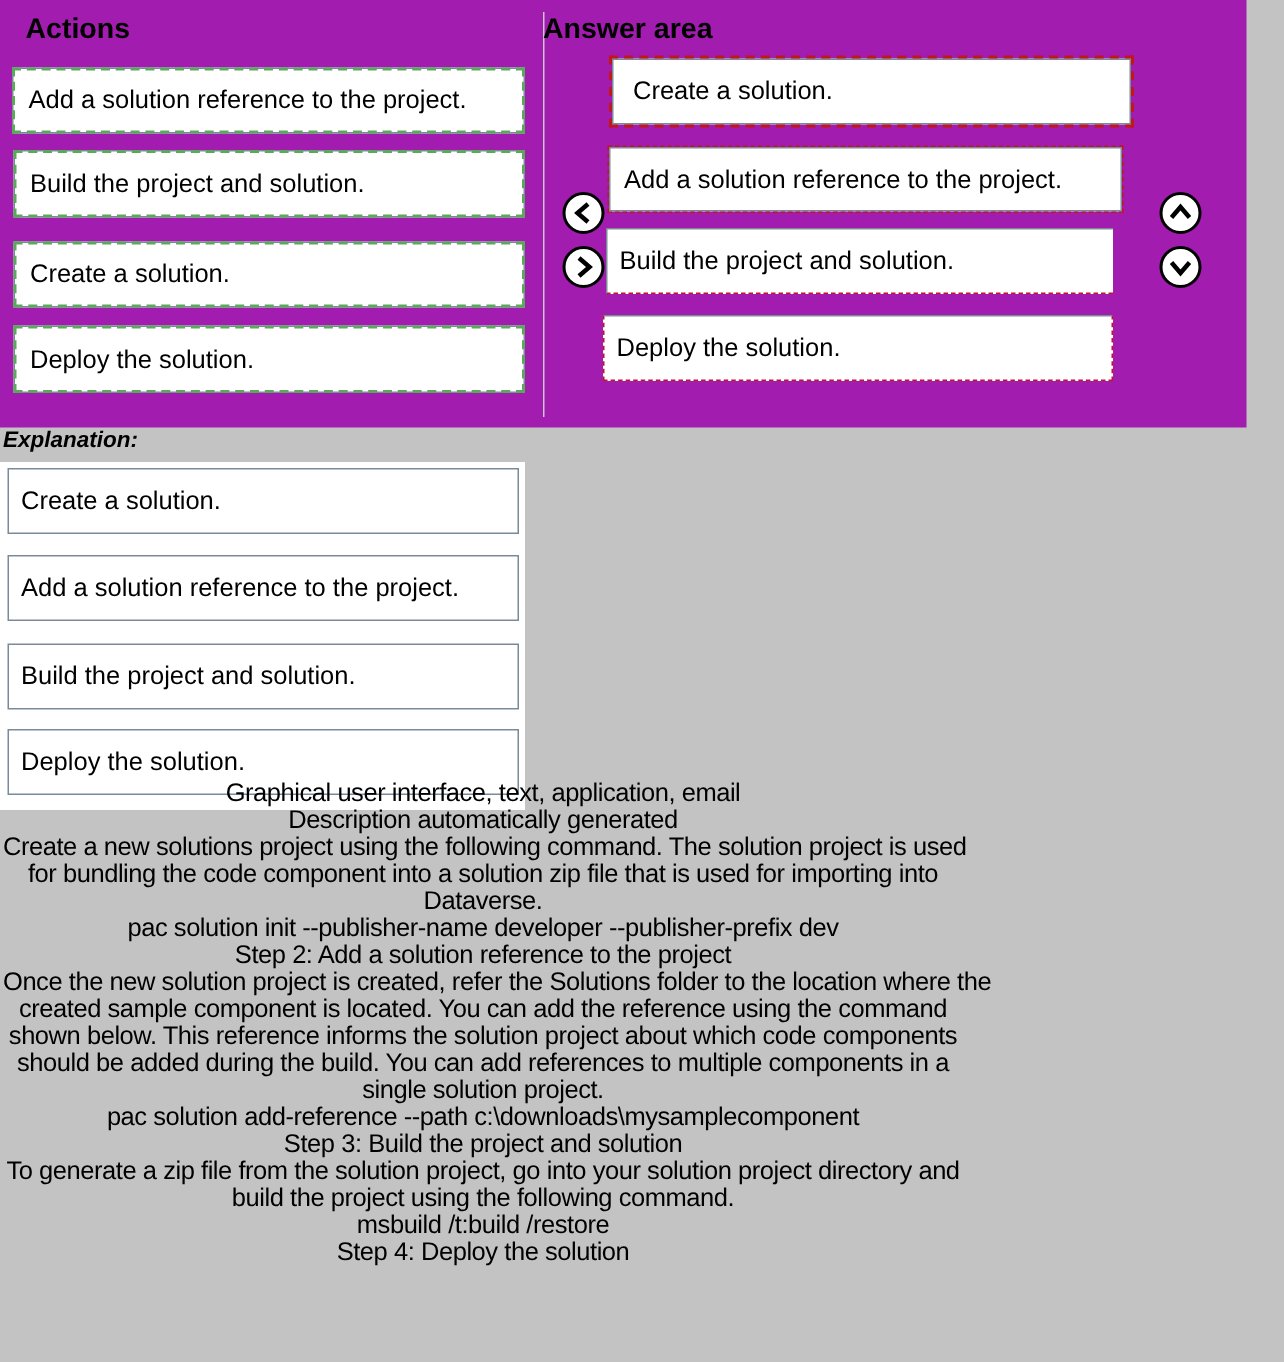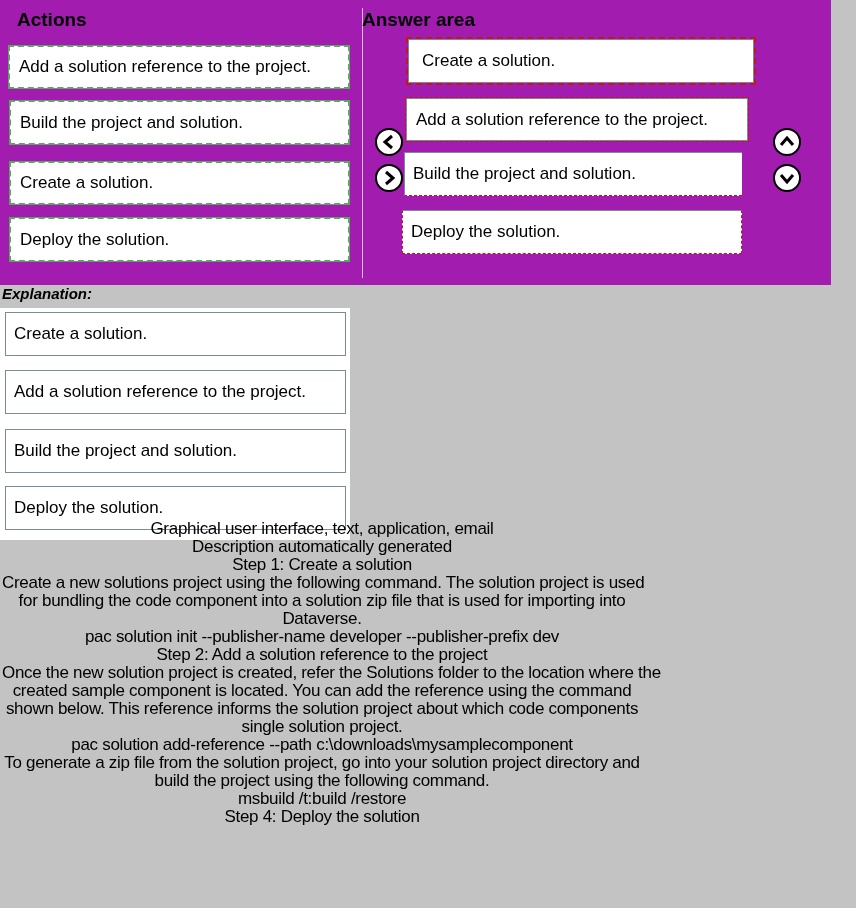--- a/index.html
+++ b/index.html
@@ -81,28 +81,29 @@
 <div class="expl-panel">
   <div class="expl-item" style="top:4px;">Create a solution.</div>
   <div class="expl-item" style="top:62px;">Add a solution reference to the project.</div>
   <div class="expl-item" style="top:121px;">Build the project and solution.</div>
   <div class="expl-item" style="top:178px;">Deploy the solution.</div>
 </div>
 
 <div class="text-block">
   <div>Graphical user interface, text, application, email</div>
   <div>Description automatically generated</div>
-  <div>Step 1: Create a solution</div>
   <div>Create a new solutions project using the following command. The solution project is used</div>
   <div>for bundling the code component into a solution zip file that is used for importing into</div>
   <div>Dataverse.</div>
   <div>pac solution init --publisher-name developer --publisher-prefix dev</div>
   <div>Step 2: Add a solution reference to the project</div>
   <div>Once the new solution project is created, refer the Solutions folder to the location where the</div>
   <div>created sample component is located. You can add the reference using the command</div>
   <div>shown below. This reference informs the solution project about which code components</div>
+  <div>should be added during the build. You can add references to multiple components in a</div>
   <div>single solution project.</div>
   <div>pac solution add-reference --path c:\downloads\mysamplecomponent</div>
+  <div>Step 3: Build the project and solution</div>
   <div>To generate a zip file from the solution project, go into your solution project directory and</div>
   <div>build the project using the following command.</div>
   <div>msbuild /t:build /restore</div>
   <div>Step 4: Deploy the solution</div>
 </div>
 
 </body></html>

